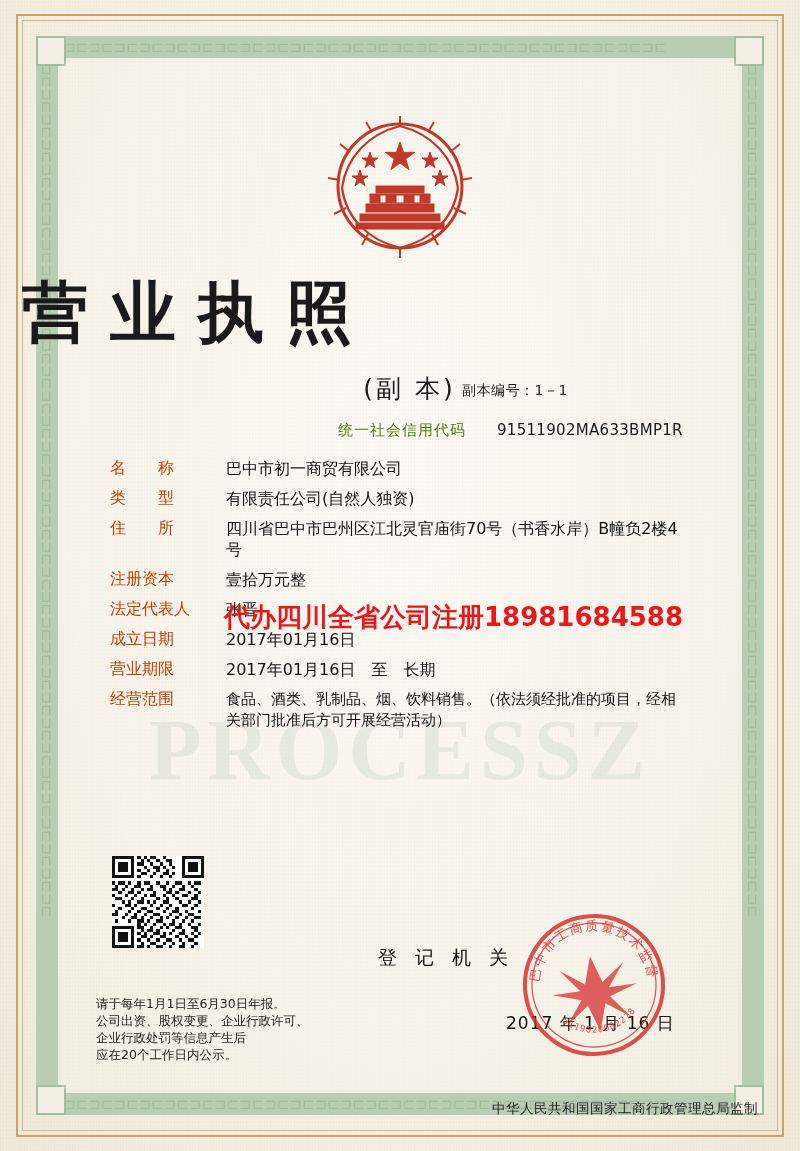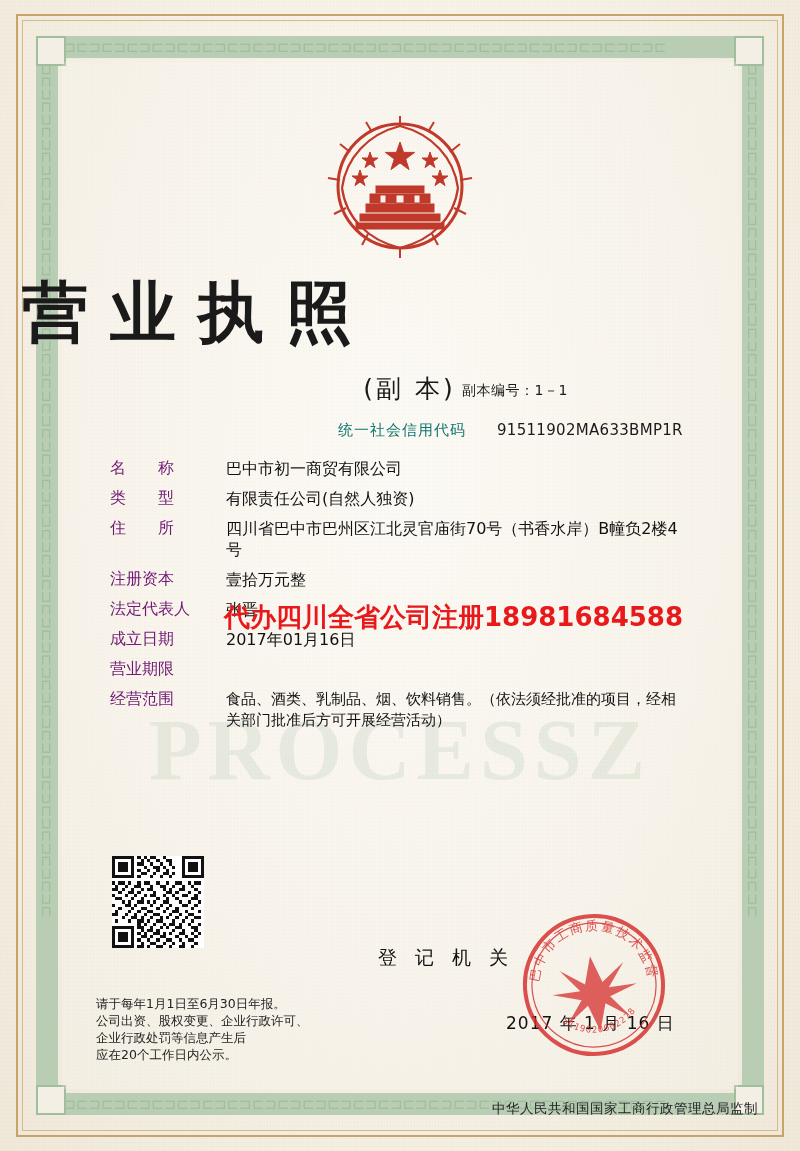--- a/index.html
+++ b/index.html
@@ -165,21 +165,21 @@
     position: absolute;
     left: 0; right: 0;
     top: 421px;
     height: 22px;
   }
   .credit-label {
     position: absolute;
     left: 338px;
     top: 0;
     font-size: 15px;
-    color: #0f766e;
+    color: #4d7c0f;
     letter-spacing: 1px;
     text-align: center;
   }
   .credit-code {
     position: absolute;
     left: 497px;
     top: 0;
     font-size: 15px;
     color: #1a1a1a;
     font-family: "DejaVu Sans", sans-serif;
@@ -195,21 +195,21 @@
   }
   .row {
     display: flex;
     align-items: flex-start;
     margin-bottom: 9px;
   }
   .row-label {
     width: 116px;
     flex: 0 0 116px;
     font-size: 16px;
-    color: #701a75;
+    color: #c2410c;
     letter-spacing: 0px;
     display: flex;
     justify-content: space-between;
     padding-right: 8px;
     box-sizing: border-box;
   }
   .row-value {
     flex: 1;
     font-size: 16px;
     color: #111;
@@ -404,20 +404,21 @@
     <div class="row">
       <div class="row-label">法定代表人</div>
       <div class="row-value">张晋</div>
     </div>
     <div class="row">
       <div class="row-label">成立日期</div>
       <div class="row-value">2017年01月16日</div>
     </div>
     <div class="row">
       <div class="row-label">营业期限</div>
+      <div class="row-value">2017年01月16日　至　长期</div>
     </div>
     <div class="row">
       <div class="row-label">经营范围</div>
       <div class="row-value small">食品、酒类、乳制品、烟、饮料销售。（依法须经批准的项目，经相关部门批准后方可开展经营活动）</div>
     </div>
   </div>
 
   <div class="ad-text">代办四川全省公司注册18981684588</div>
 
   <div class="qr">

